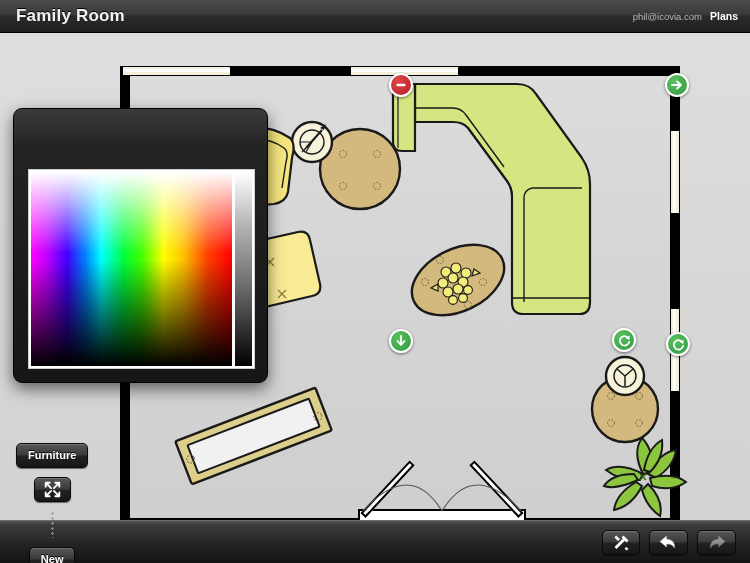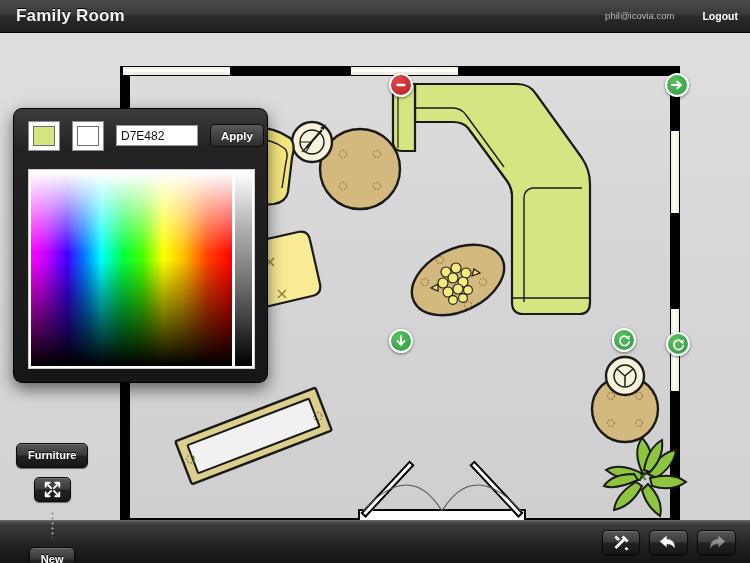--- a/index.html
+++ b/index.html
@@ -18,21 +18,21 @@
     border-bottom: 1px solid #000;
     display: flex; align-items: center;
   }
   #header-title {
     color: #f2f2f2; font-size: 17px; font-weight: bold;
     margin-left: 16px; letter-spacing: .2px;
     text-shadow: 0 -1px 0 #000;
   }
   #header-right {
     margin-left: auto; margin-right: 12px;
-    display: flex; gap: 28px;
+    display: flex; align-items: center; gap: 8px;
   }
   #header-user { color: #b9b9b9; font-size: 9.5px; }
   #header-logout { color: #ffffff; font-size: 10.5px; font-weight: bold; }
 
   
   #stage {
     position: absolute; left: 0; top: 33px; width: 750px; height: 487px;
     background: linear-gradient(to bottom, #dedede 0%, #d2d2d2 100%);
     overflow: hidden;
   }
@@ -168,21 +168,21 @@
 </style>
 </head>
 <body>
 
 <div id="app">
 
   <div id="header">
     <div id="header-title">Family Room</div>
     <div id="header-right">
       <span id="header-user">phil@icovia.com</span>
-      <span id="header-logout">Logout</span>
+      <span id="header-logout">Plans</span>
     </div>
   </div>
 
   <div id="stage">
 
     <div id="walls">
       <div id="floor"></div>
 
       <div class="window" style="left:3px; top:0px; width:107px; height:10px;">
         <div class="pane" style="left:0;top:2px;width:100%;height:3px;background:#ffffff;"></div>
@@ -370,30 +370,20 @@
     </div>
 
     <div class="badge green" style="left:612px; top:295px;">
       <svg width="15" height="15" viewBox="0 0 16 16">
         <path d="M 12.6 6.2 A 5 5 0 1 0 13 9.4" fill="none" stroke="#fff" stroke-width="1.9" stroke-linecap="round"></path>
         <path d="M 13.6 2.6 L 13 6.6 L 9.3 5.6 Z" fill="#fff"></path>
       </svg>
     </div>
 
     <div id="picker">
-      <div id="picker-top">
-        <div class="swatch">
-          <i id="sw1" style="background: rgb(215, 228, 130);"></i>
-        </div>
-        <div class="swatch">
-          <i id="sw2" style="background: rgb(255, 255, 255);"></i>
-        </div>
-        <div id="hex-input">D7E482</div>
-        <div id="apply-btn">Apply</div>
-      </div>
 
       <div id="gradient-wrap">
         <div id="sv-field">
           <div id="sv-hue"></div>
           <div id="sv-white"></div>
           <div id="sv-black"></div>
         </div>
         <div id="val-strip"></div>
       </div>
     </div>

